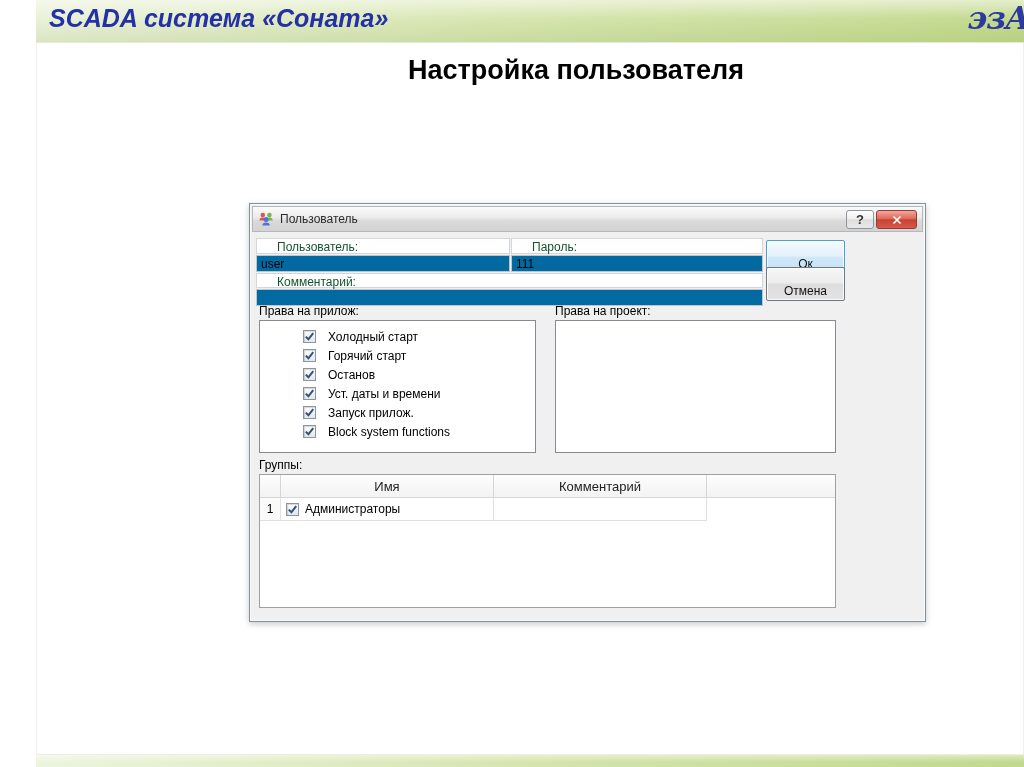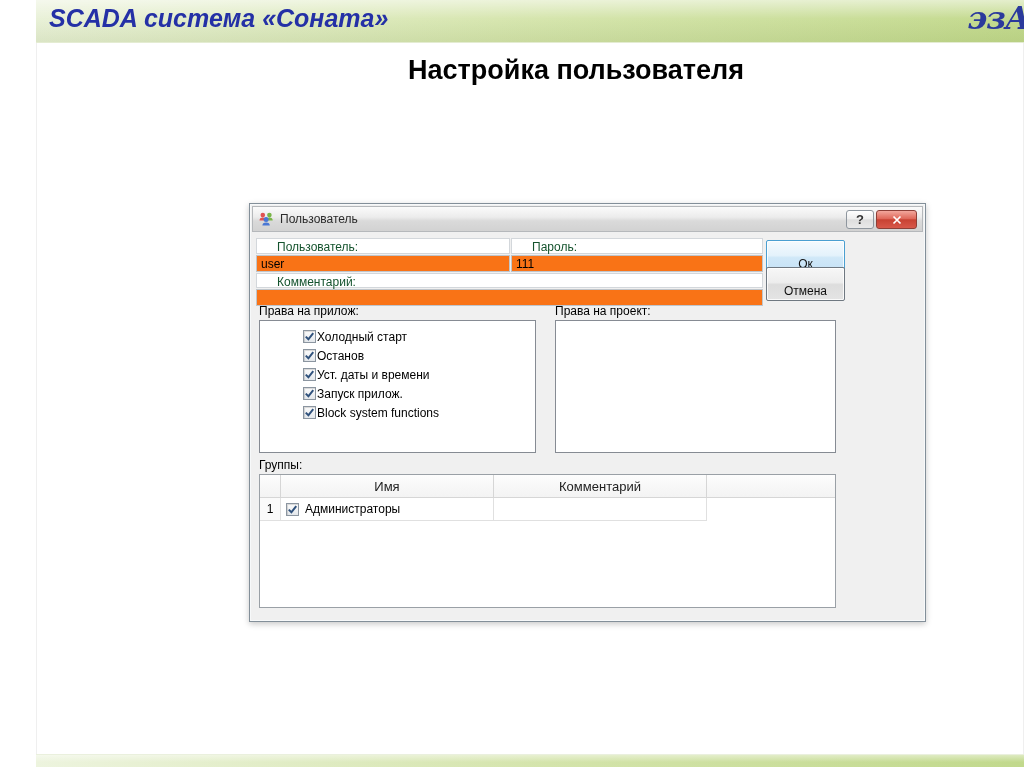--- a/index.html
+++ b/index.html
@@ -72,21 +72,21 @@
     border:1px solid #8d3f37;
     background:linear-gradient(#f2a79c,#e06a5c 44%,#c94head 50%,#d8584a);
     background:linear-gradient(#f2a79c,#e06a5c 44%,#c84233 52%,#d8584a);
   }
   .cap-close svg { width:10px; height:10px; }
 
   
   .cell { position:absolute; box-sizing:border-box; background:#fff; font-size:12px; }
   .label-cell { border:1px solid #d3d7db; line-height:14px; padding:1px 0 0 20px; color:#14532d; }
   input.field {
-    position:absolute; box-sizing:border-box; background:#f97316;
+    position:absolute; box-sizing:border-box; background:#0369a1;
     border:1px solid #bfc5cb; padding:0 0 0 4px; margin:0;
     font:12px "Liberation Sans",sans-serif; color:#000;
   }
   #user-label     { left:6px;   top:34px; width:254px; height:16px; }
   #password-label { left:261px; top:34px; width:252px; height:16px; }
   #user-field     { left:6px;   top:51px; width:254px; height:17px; }
   #password-field { left:261px; top:51px; width:252px; height:17px; }
   #comment-label  { left:6px;   top:69px; width:507px; height:15px; }
   #comment-field  { left:6px;   top:85px; width:507px; height:17px; }
 
@@ -111,21 +111,21 @@
   .grp-label { position:absolute; font-size:12px; color:#000; }
   #system-rights-label  { left:9px;   top:100px; }
   #project-rights-label { left:305px; top:100px; }
   #groups-label         { left:9px;   top:254px; }
   .listbox {
     position:absolute; top:116px; height:133px; box-sizing:border-box;
     background:#fff; border:1px solid #868b93;
   }
   #system-rights-list { left:9px;   width:277px; padding:6px 0 0 8px; }
   #project-rights-list{ left:305px; width:281px; }
-  .chk-row { display:flex; align-items:center; height:19px; gap:1px;padding-left:35px; }
+  .chk-row { display:flex; align-items:center; height:19px; gap:12px;padding-left:35px; }
   .chk {
     width:13px; height:13px; box-sizing:border-box; flex:0 0 auto;
     border:1px solid #8b95a0;
     background:linear-gradient(#fdfdfd,#e3e7eb);
     box-shadow: inset 1px 1px 1px rgba(0,0,0,.15);
     display:flex; align-items:center; justify-content:center;
   }
   .chk svg { width:11px; height:11px; }
   .chk-label { font-size:12px; color:#000; white-space:nowrap; }
 
@@ -198,20 +198,28 @@
 
     <div class="grp-label" id="system-rights-label">Права на прилож:</div>
     <div class="listbox" id="system-rights-list">
         <div class="chk-row">
           <span class="chk">
             <svg viewBox="0 0 10 10">
               <path d="M1.6 5.1 L4 7.5 L8.4 1.9" fill="none" stroke="#2f517c" stroke-width="1.8"></path>
             </svg>
           </span>
           <span class="chk-label">Холодный старт</span>
+        </div>
+        <div class="chk-row">
+          <span class="chk">
+            <svg viewBox="0 0 10 10">
+              <path d="M1.6 5.1 L4 7.5 L8.4 1.9" fill="none" stroke="#2f517c" stroke-width="1.8"></path>
+            </svg>
+          </span>
+          <span class="chk-label">Горячий старт</span>
         </div>
         <div class="chk-row">
           <span class="chk">
             <svg viewBox="0 0 10 10">
               <path d="M1.6 5.1 L4 7.5 L8.4 1.9" fill="none" stroke="#2f517c" stroke-width="1.8"></path>
             </svg>
           </span>
           <span class="chk-label">Останов</span>
         </div>
         <div class="chk-row">

